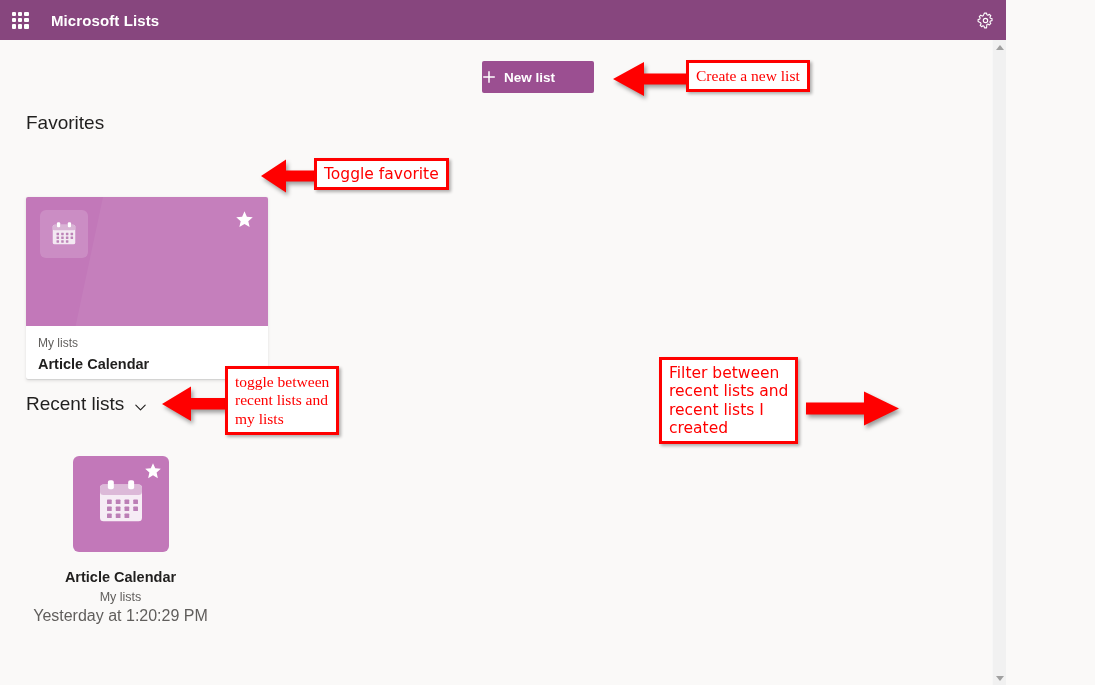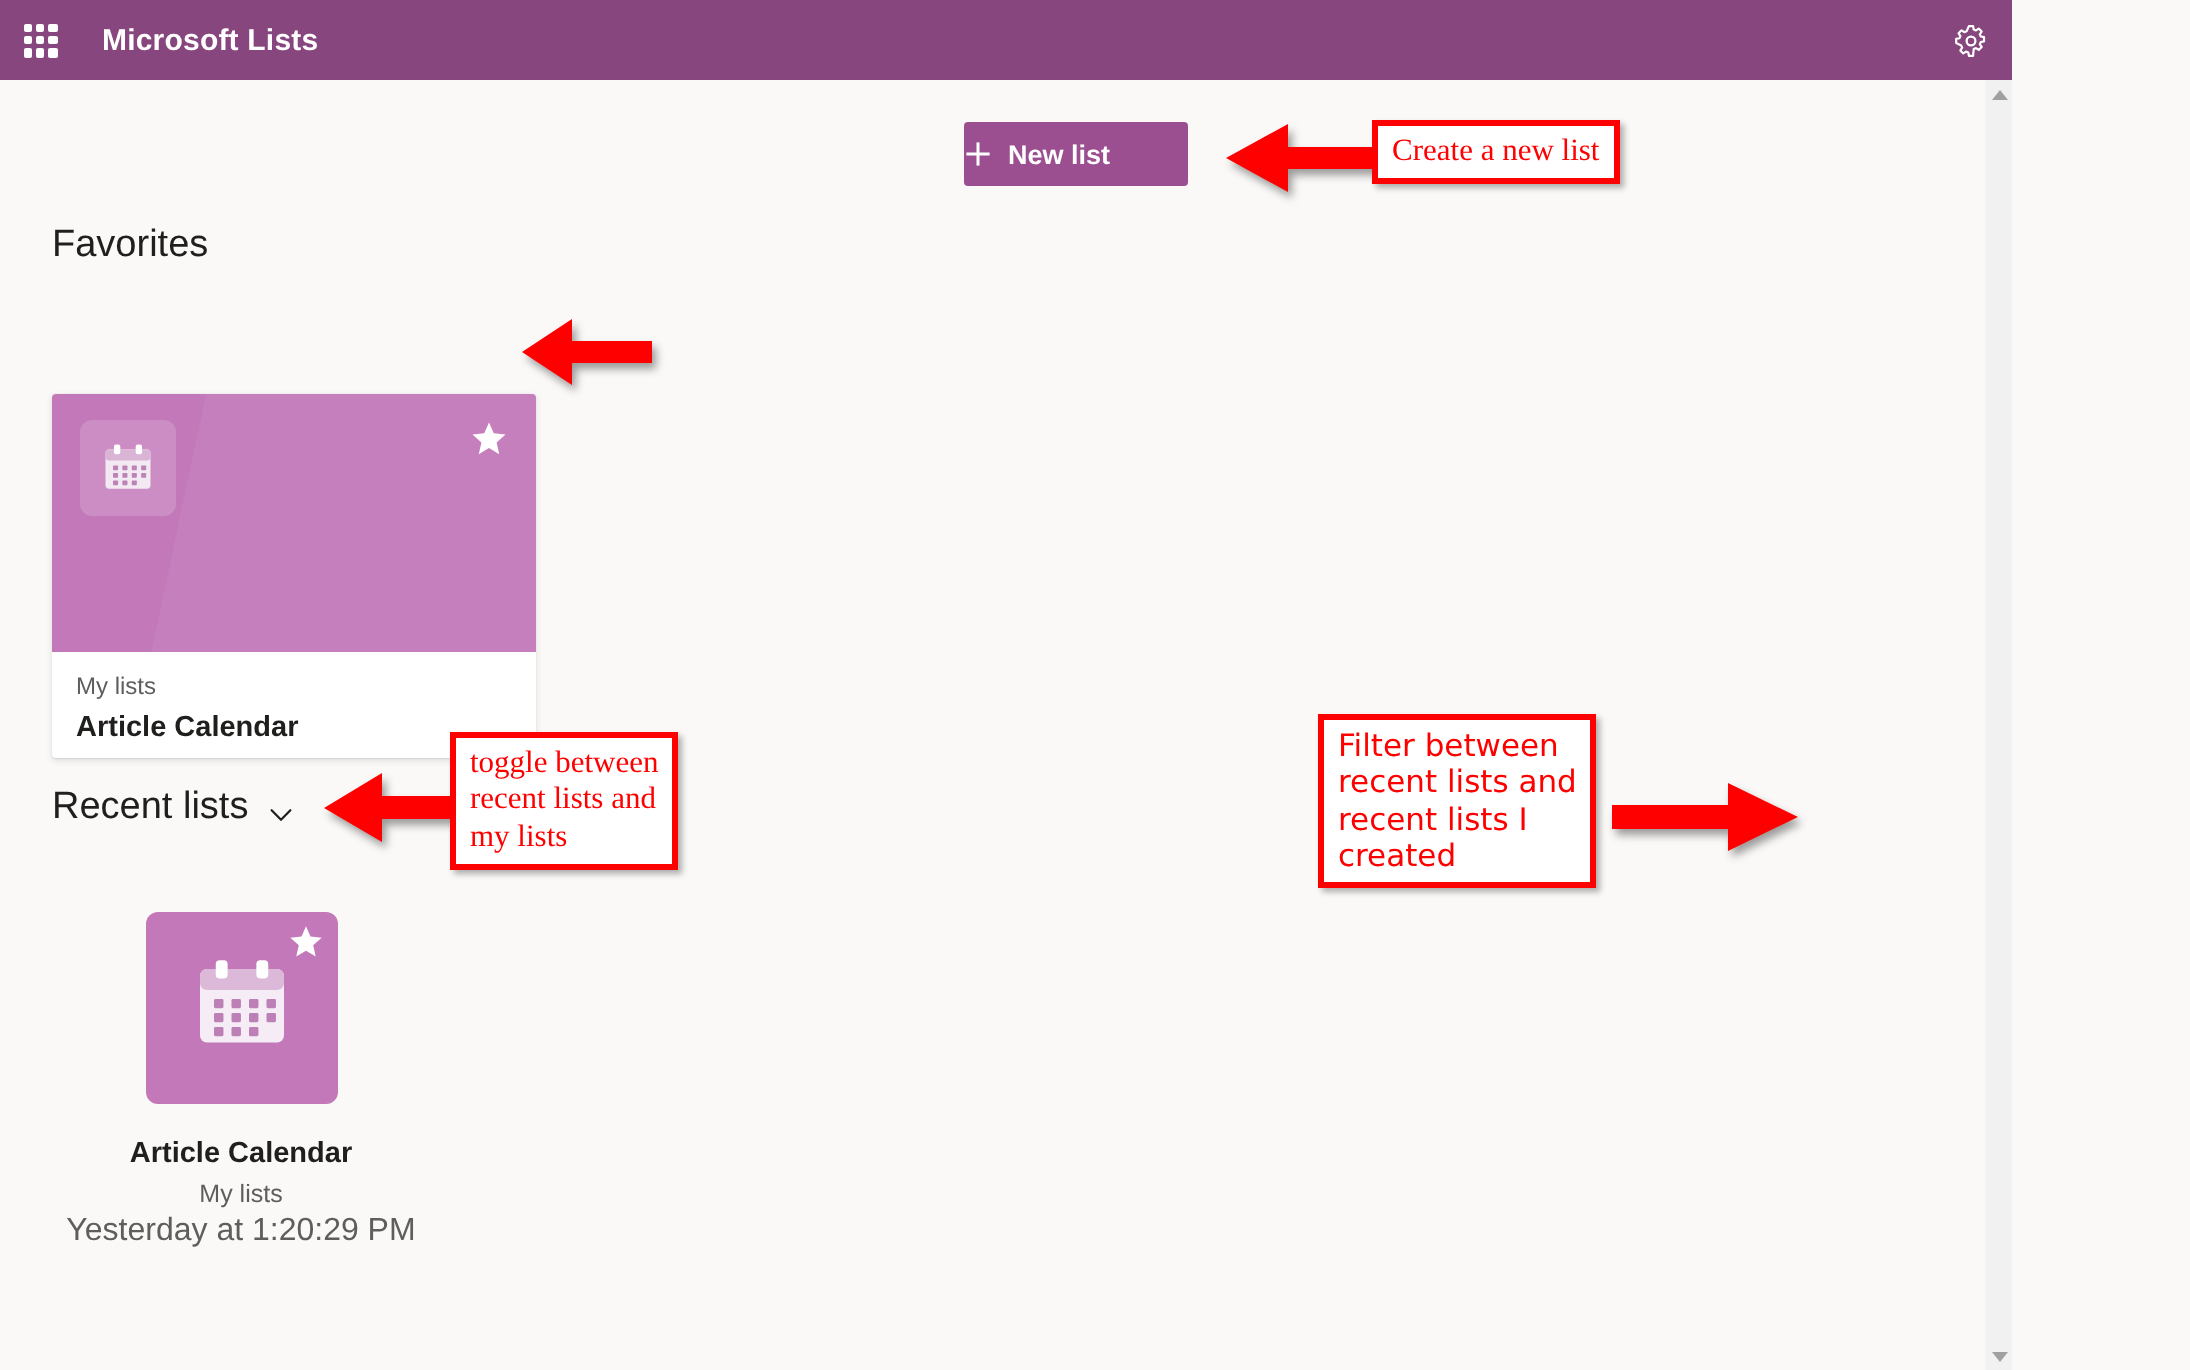--- a/index.html
+++ b/index.html
@@ -464,20 +464,21 @@
   </div>
 
   <svg class="anno-arrow" style="left:608px; top:60px;" width="92" height="38" viewBox="0 0 92 38">
     <path d="M92 13.5 H36 V2 L5 19 L36 36 V24.5 H92 Z" fill="#ff0000"></path>
   </svg>
   <div class="anno-box" style="left:686px; top:60px;font-family:Liberation Serif, serif;">Create a new list</div>
 
   <svg class="anno-arrow" style="left:258px; top:158px;" width="68" height="36" viewBox="0 0 68 36">
     <path d="M68 12.5 H28 V1.5 L3 18 L28 34.5 V23.5 H68 Z" fill="#ff0000"></path>
   </svg>
+  <div class="anno-box" style="left:314px; top:158px;">Toggle favorite</div>
 
   <svg class="anno-arrow" style="left:158px; top:385px;" width="82" height="37" viewBox="0 0 82 37">
     <path d="M82 13 H33 V1.5 L4 19 L33 36 V24.5 H82 Z" fill="#ff0000"></path>
   </svg>
   <div class="anno-box" style="left:225px; top:366px;font-family:Liberation Serif, serif;">toggle between
 recent lists and
 my lists</div>
 
   <svg class="anno-arrow" style="left:806px; top:390px;" width="96" height="37" viewBox="0 0 96 37">
     <path d="M0 12.5 H58 V1.5 L93 18.5 L58 35.5 V24.5 H0 Z" fill="#ff0000"></path>

